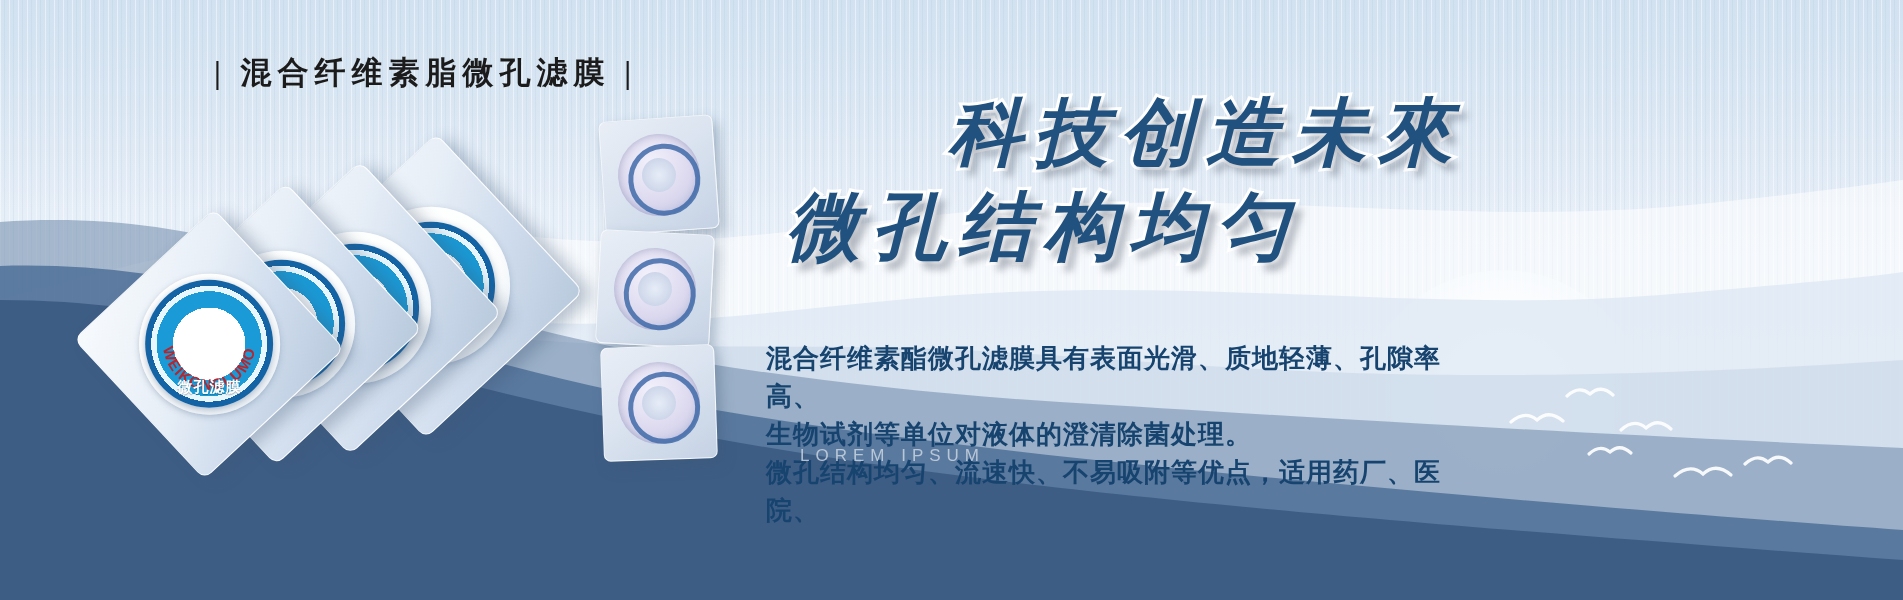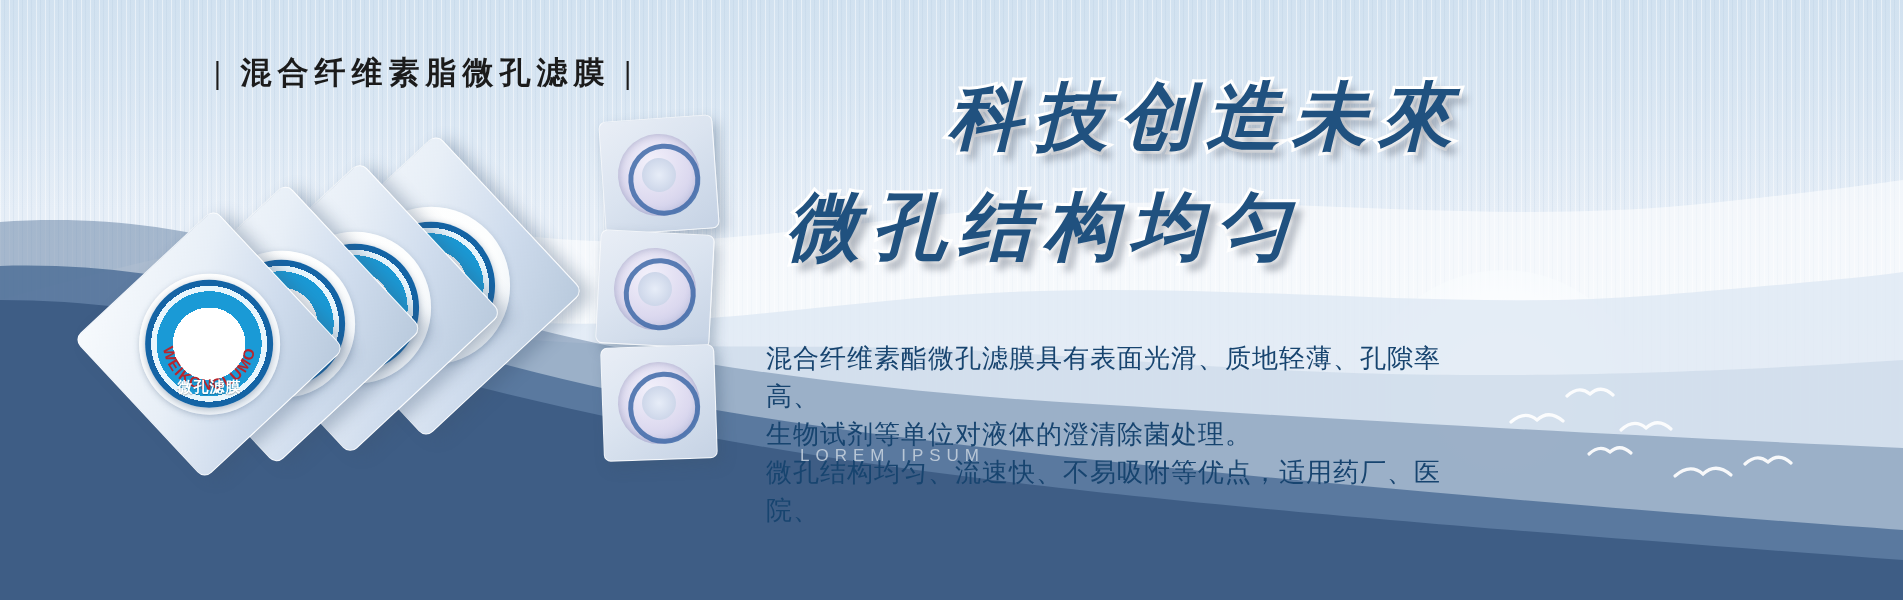--- a/index.html
+++ b/index.html
@@ -114,28 +114,28 @@
     position:absolute;
     font-family:"Liberation Serif", serif;
     font-weight:bold;font-style:italic;
     color:#20517f;
     letter-spacing:12px;white-space:nowrap;
     -webkit-text-stroke:6px #ffffff;
     paint-order:stroke fill;
     text-shadow:7px 8px 7px rgba(90,100,115,.45);
   }
   .bigline span{position:relative;}
-  .bigline-1{left:948px;top:68px;font-size:74px;}
+  .bigline-1{left:948px;top:84px;font-size:74px;}
   .bigline-2{left:786px;top:178px;font-size:74px;}
 
   .para{
     position:absolute;left:766px;top:340px;width:700px;
     font-family:"Liberation Serif", serif;
     font-size:26px;line-height:38px;color:#17446f;
-    letter-spacing:1px;font-weight:normal;
+    letter-spacing:1px;font-weight:bold;
   }
   .para p{margin:0;}
 
   .watermark{
     position:absolute;left:800px;top:446px;
     font-size:17px;letter-spacing:6px;color:#c9d4e0;opacity:.85;
     font-family:"Liberation Sans", sans-serif;
   }
 
   

